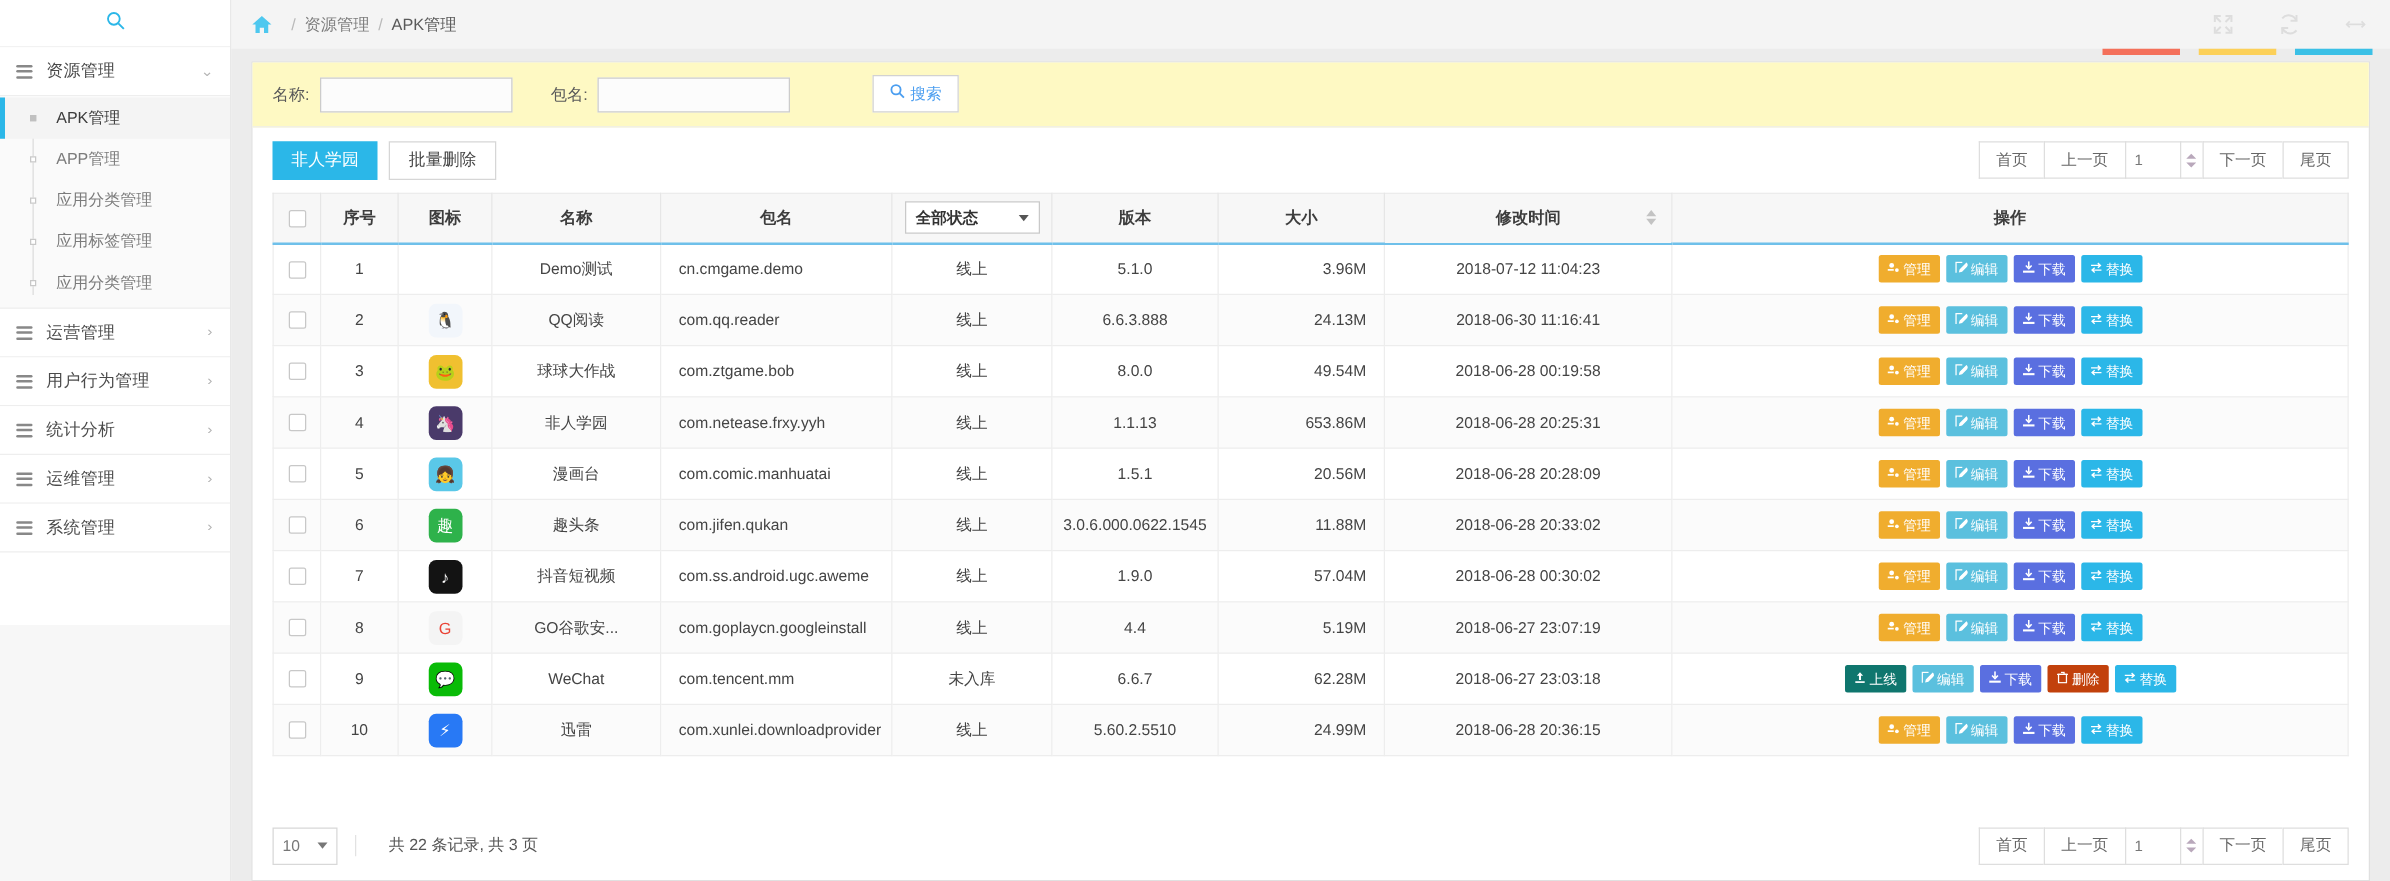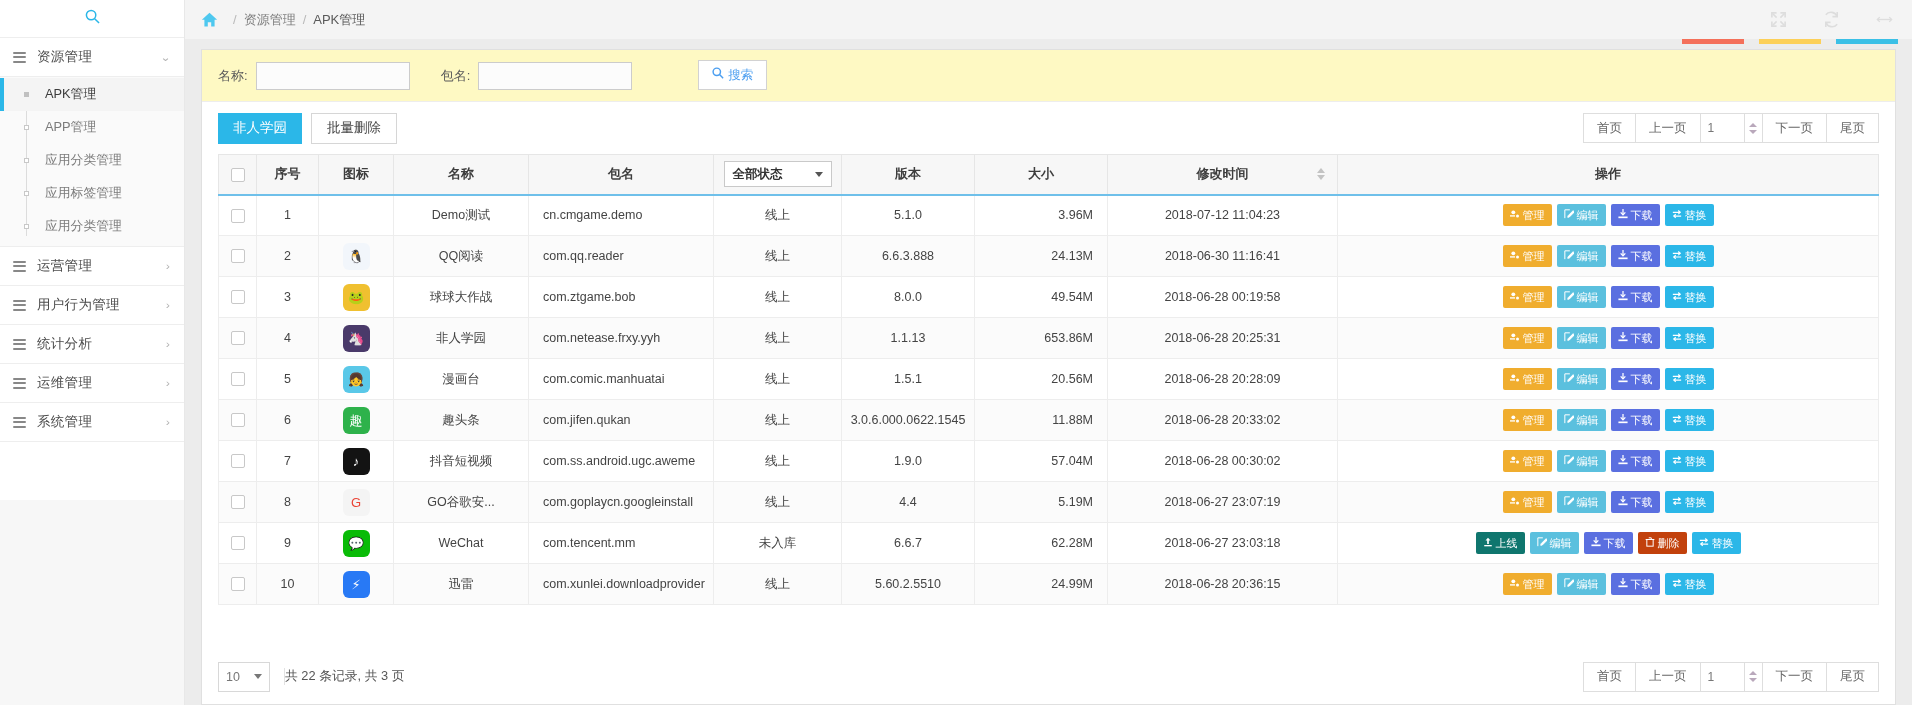--- a/index.html
+++ b/index.html
@@ -157,21 +157,21 @@
   }
   .opbtn svg { width: 10px; height: 10px; }
 
   .footbar { height: 55px; display: flex; align-items: center; padding: 0 16px; flex:0 0 55px;}
   .pgsize {
     height: 30px; width: 52px; border: 1px solid #d8d8d8; background: #fff; display: flex;
     align-items: center; justify-content: space-between; padding: 0 7px; font-size: 12.5px; color: #777;
     cursor: pointer;
   }
   .pgsize .car { border-left:4px solid transparent;border-right:4px solid transparent;border-top:5px solid #777;}
-  .recinfo { margin-left: 14px; font-size: 12.8px; color: #555; border-left: 1px solid #e2e2e2; padding-left: 0; }
+  .recinfo { margin-left: 14px; font-size: 12.8px; color: #555; border-left: 1px solid #e2e2e2; padding-left: 26px; }
 </style>
 </head>
 <body>
 
 <div id="sidebar">
   <div class="side-search">
     <span>
       <svg viewBox="0 0 16 16" fill="none" stroke="#2bb7e8" stroke-width="1.6">
         <circle cx="6.5" cy="6.5" r="5"></circle>
           <line x1="10.3" y1="10.3" x2="15" y2="15"></line>

